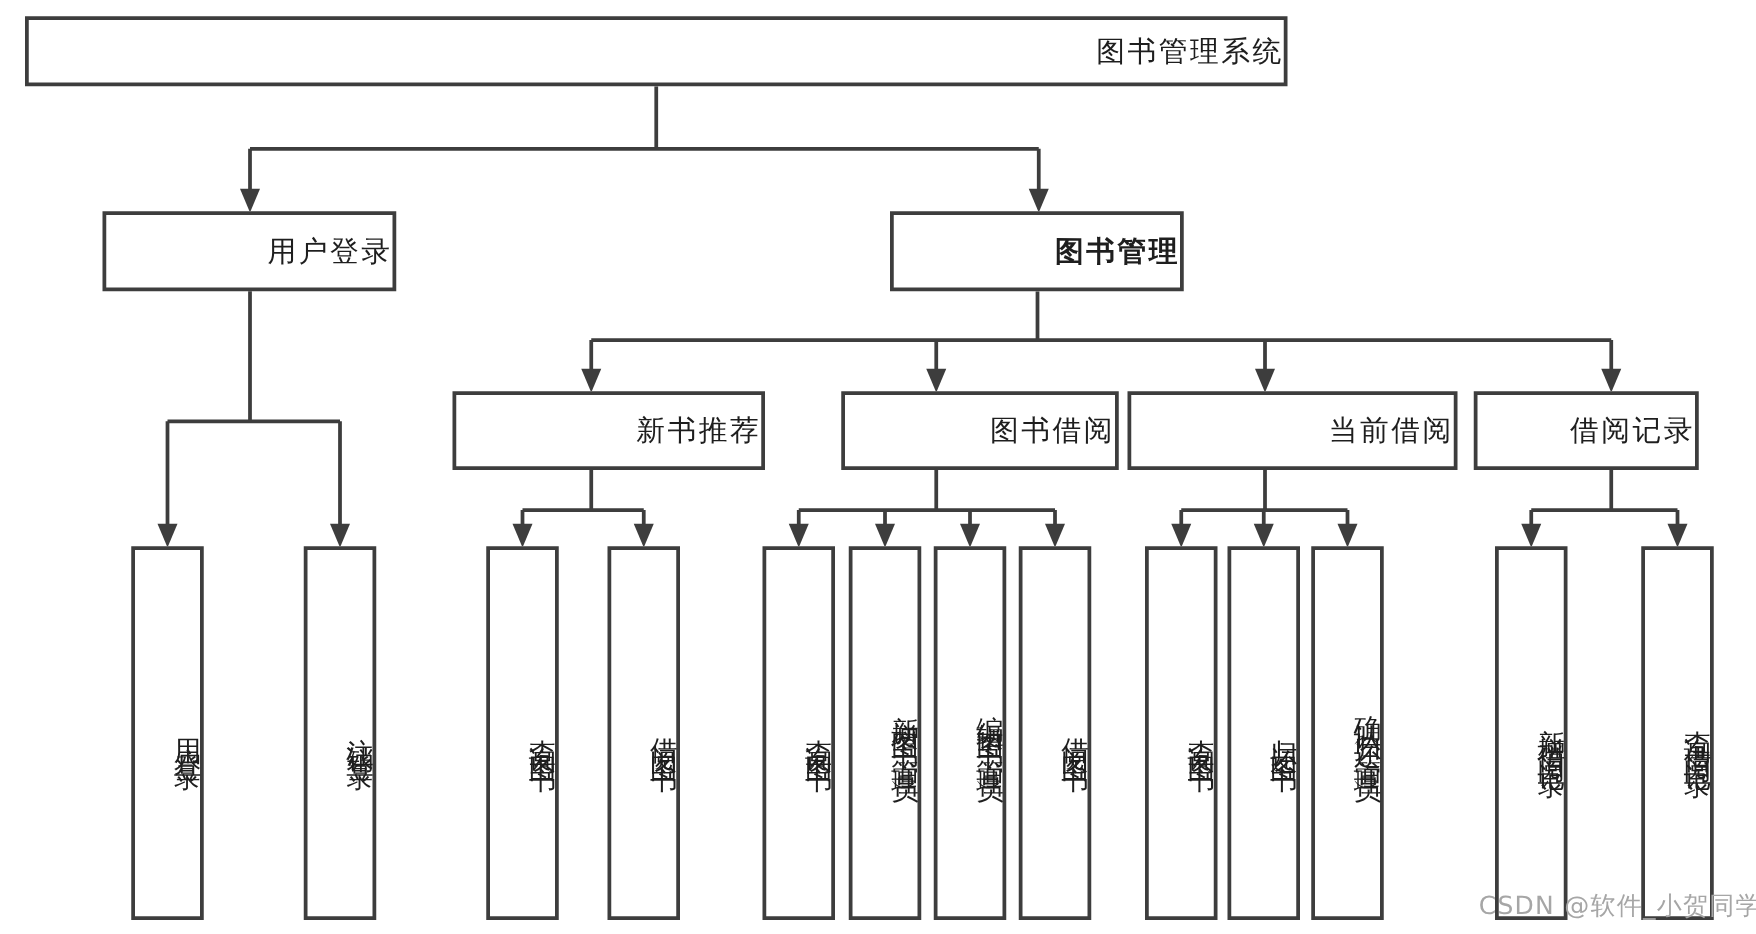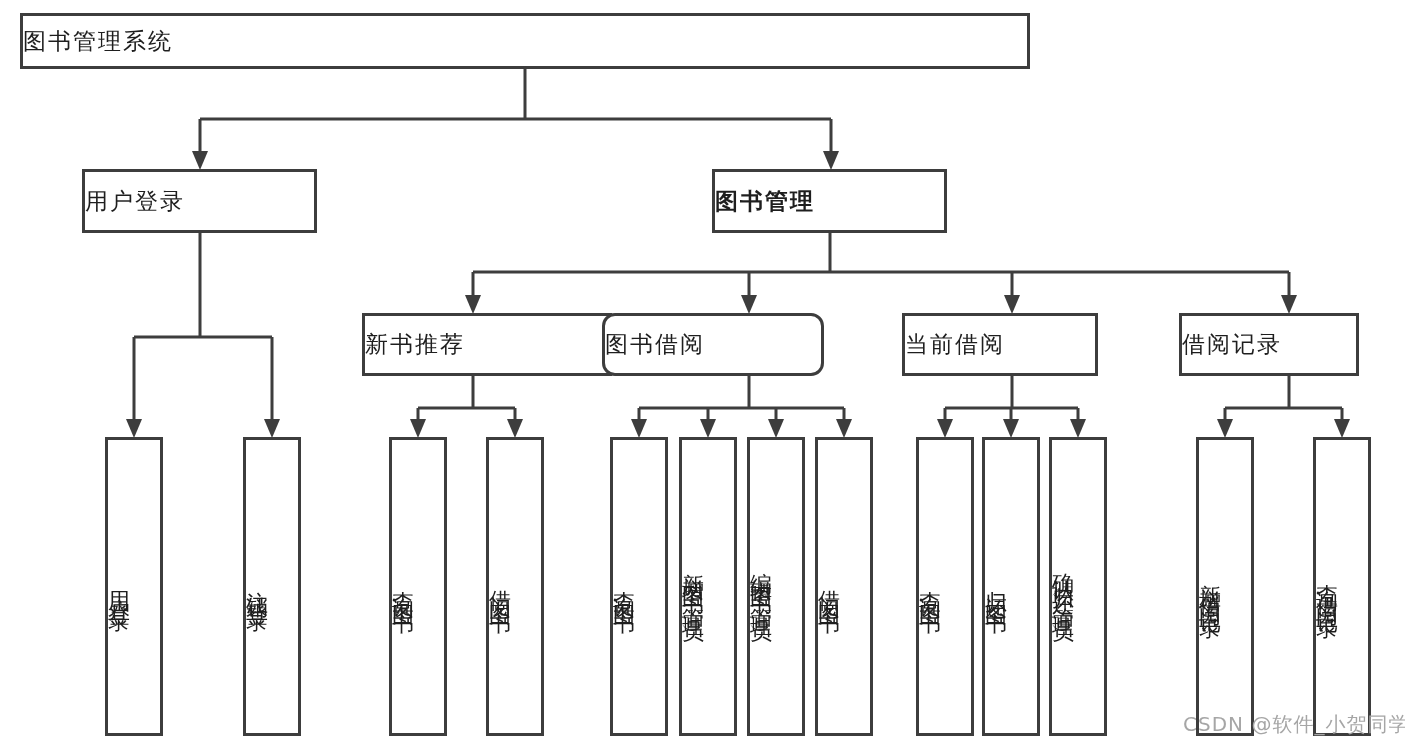--- a/index.html
+++ b/index.html
@@ -17,33 +17,33 @@
     left: 0; top: 0;
     width: 1405px; height: 747px;
   }
   .node {
     position: absolute;
     box-sizing: border-box;
     border: 3px solid #3d3d3d;
     background: #ffffff;
     display: flex;
     align-items: center;
-    justify-content: flex-start;
+    justify-content: flex-end;
     font-size: 23px;
     letter-spacing: 2px;
     white-space: nowrap;
   }
   .node.root   { left: 20px;   top: 13px;  width: 1010px; height: 56px; }
   .node.l2     { top: 169px; height: 64px; width: 235px; }
   .node.l2.user { left: 82px; }
   .node.l2.book { left: 712px; font-weight: bold; }
   .node.l3     { top: 313px; height: 63px; }
   .node.l3.n1  { left: 362px;  width: 250px; }
-  .node.l3.n2  { left: 602px;  width: 222px; border-radius: 13px; }
-  .node.l3.n3  { left: 902px;  width: 196px; }
+  .node.l3.n2  { left: 673px;  width: 222px; }
+  .node.l3.n3  { left: 902px;  width: 264px; }
   .node.l3.n4  { left: 1179px; width: 180px; }
   .node.leaf   { top: 437px; height: 299px; width: 58px; }
   .leaf .vtext {
     writing-mode: vertical-rl;
     text-orientation: mixed;
     font-size: 22px;
     line-height: 1;
     letter-spacing: 7px;
     white-space: nowrap;
   }

